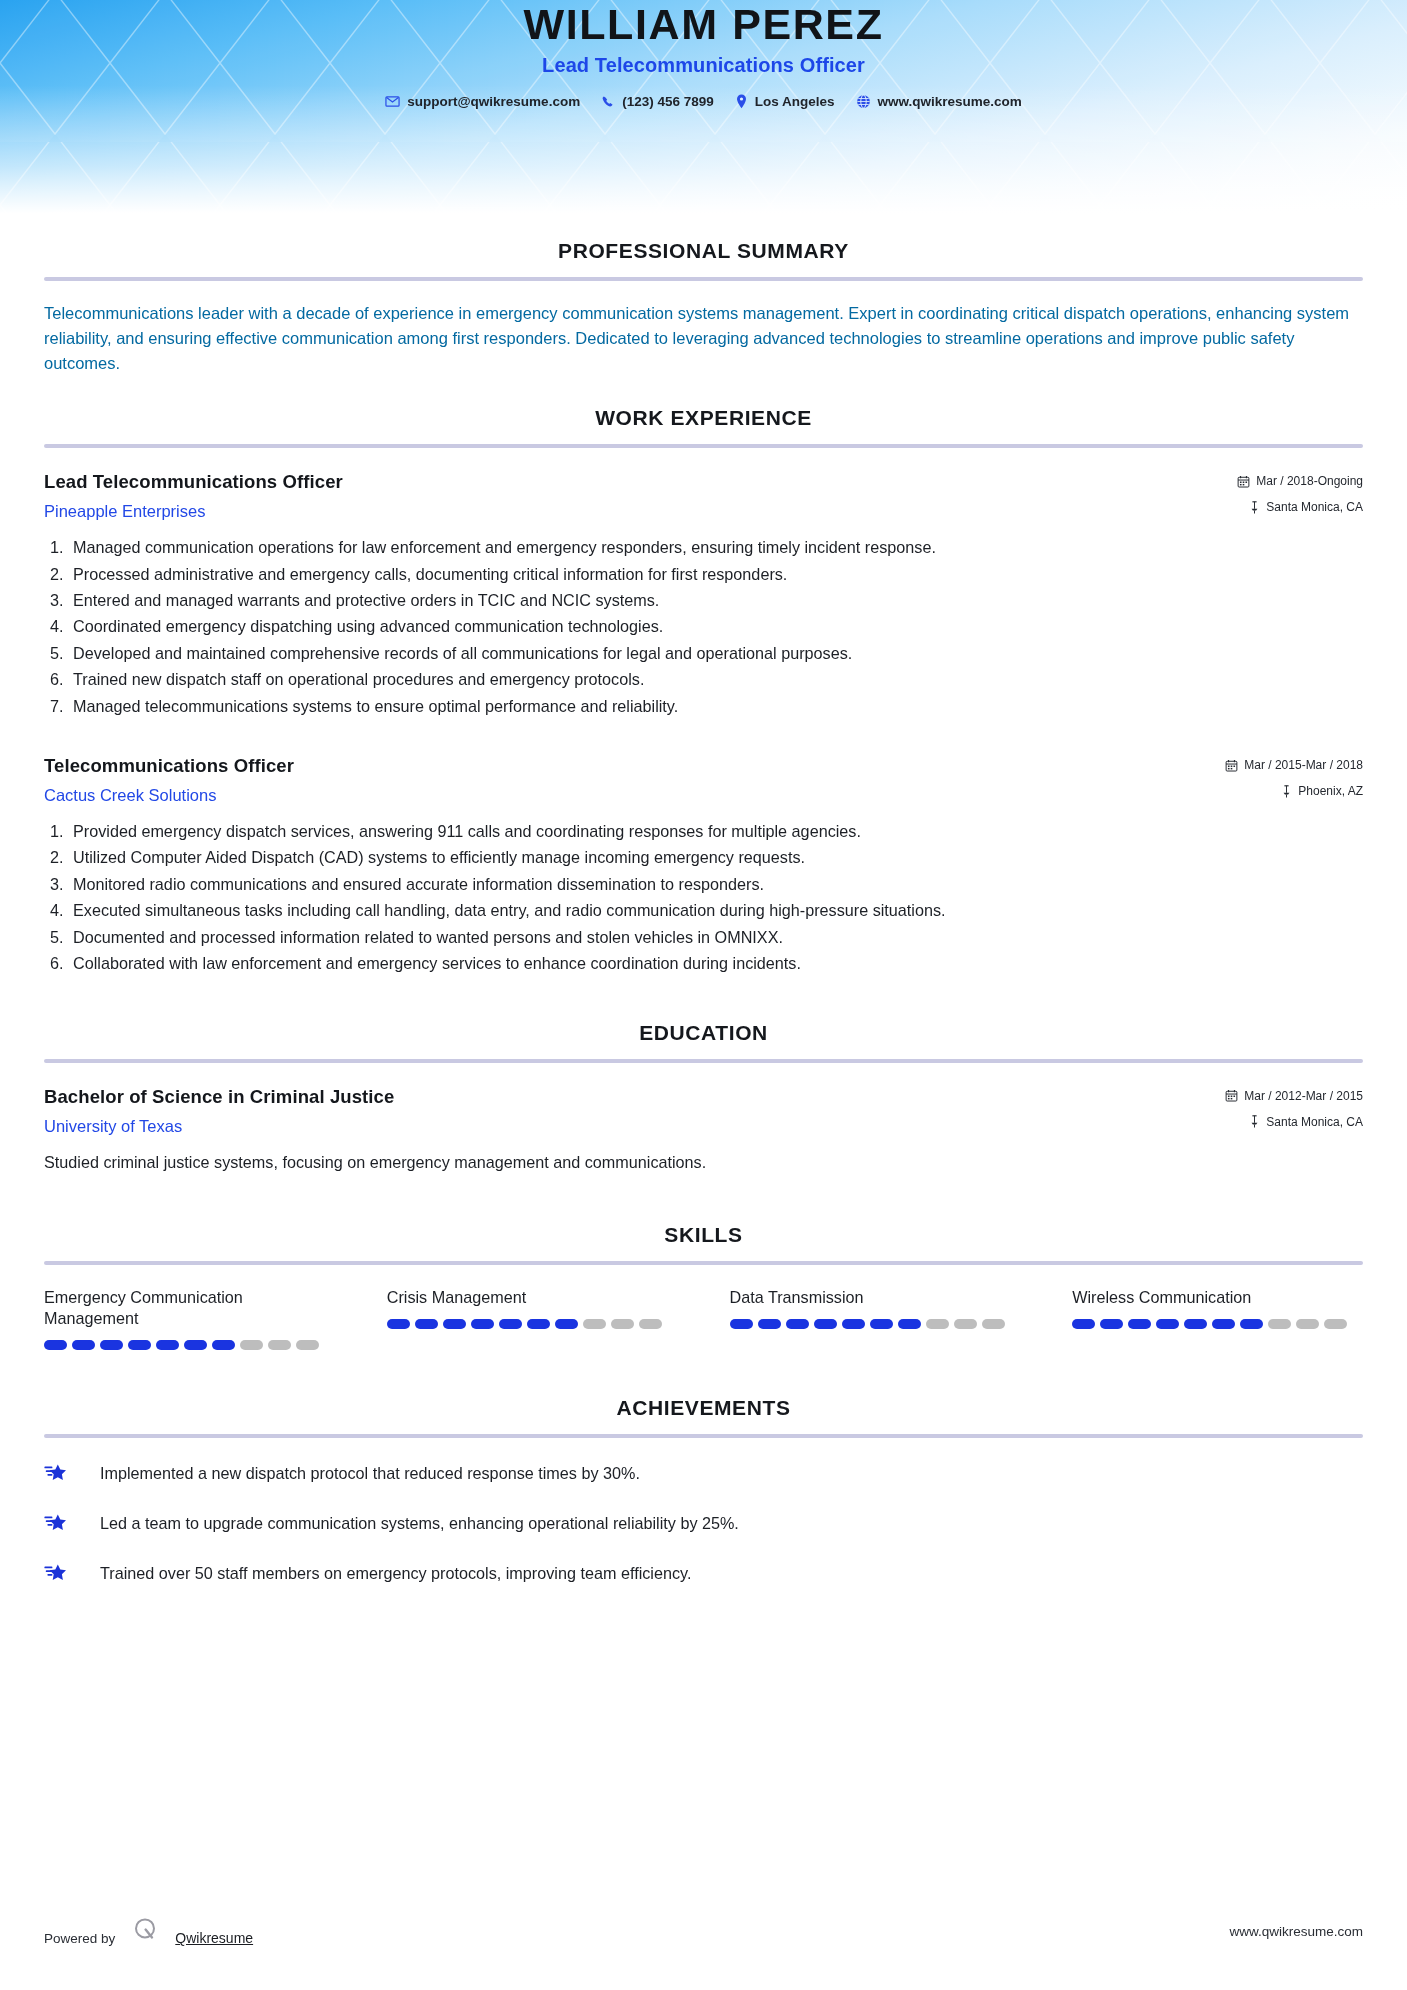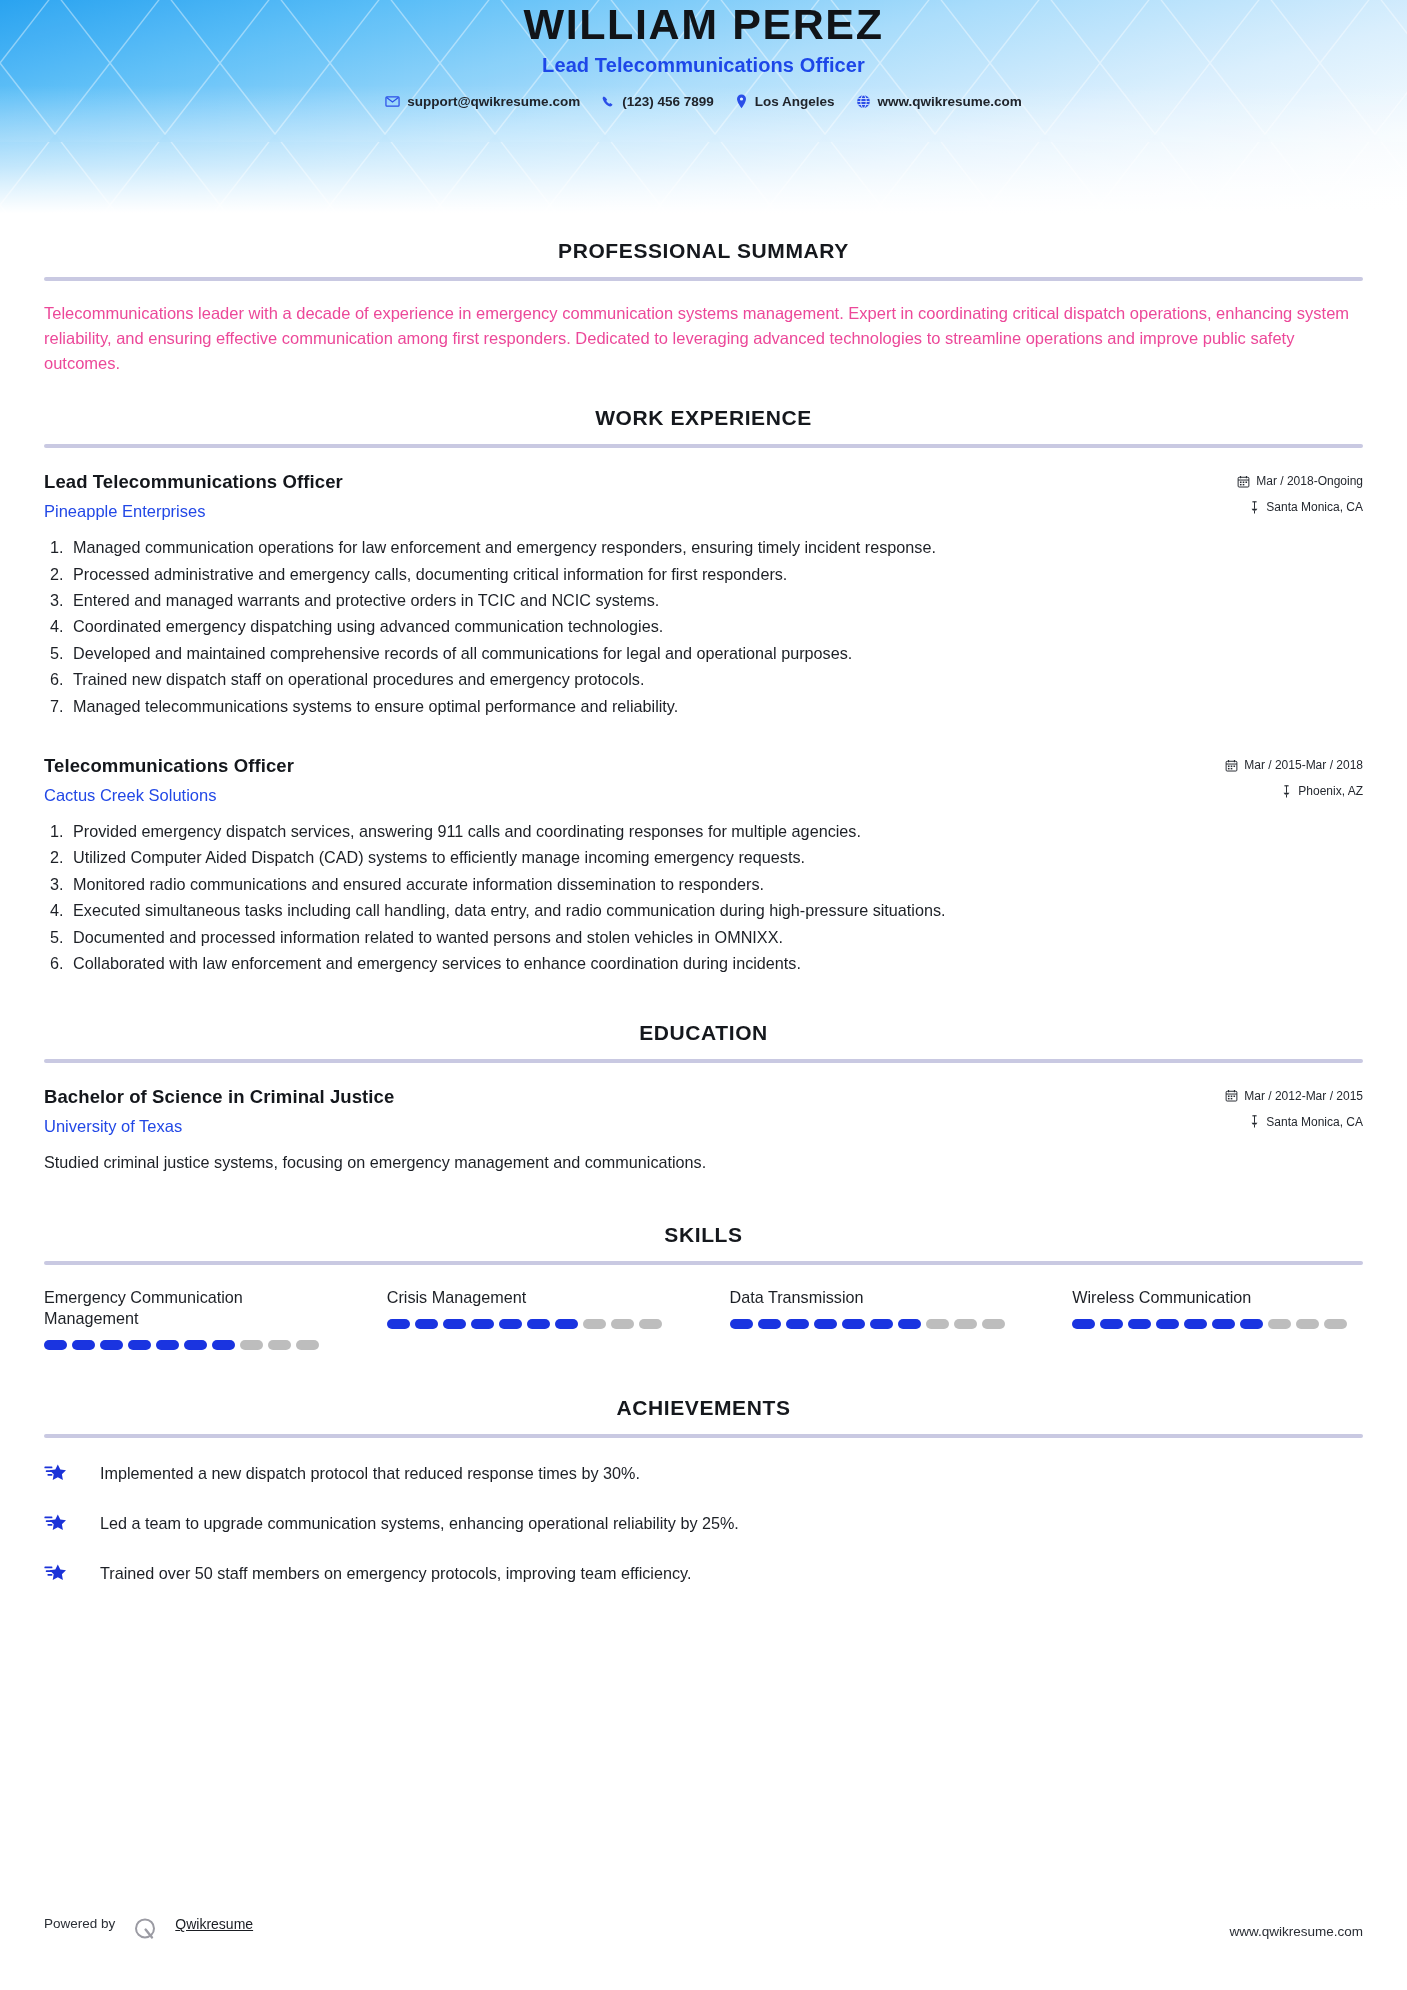--- a/index.html
+++ b/index.html
@@ -87,21 +87,21 @@
     border-radius: 2px;
     margin-top: 14px;
   }
 
   
   #summary-section { margin-top: 26px; }
   .summary-text {
     margin-top: 20px;
     font-size: 16.5px;
     line-height: 1.52;
-    color: #ec4899;
+    color: #0369a1;
   }
 
   
   #experience-section { margin-top: 30px; }
   #education-section  { margin-top: 44px; }
 
   .entry { margin-top: 23px; }
   .entry-head {
     display: flex;
     justify-content: space-between;
@@ -214,21 +214,21 @@
     left: 0;
     right: 0;
     bottom: 44px;
     padding: 0 44px;
     display: flex;
     justify-content: space-between;
     align-items: center;
   }
   .footer-left {
     display: flex;
-    align-items: flex-start;
+    align-items: flex-end;
     gap: 17px;
   }
   .powered-by {
     font-size: 13.5px;
     color: #2a2e35;
   }
   .brand-link {
     font-size: 14px;
     color: #1a1d22;
     text-decoration: underline;

